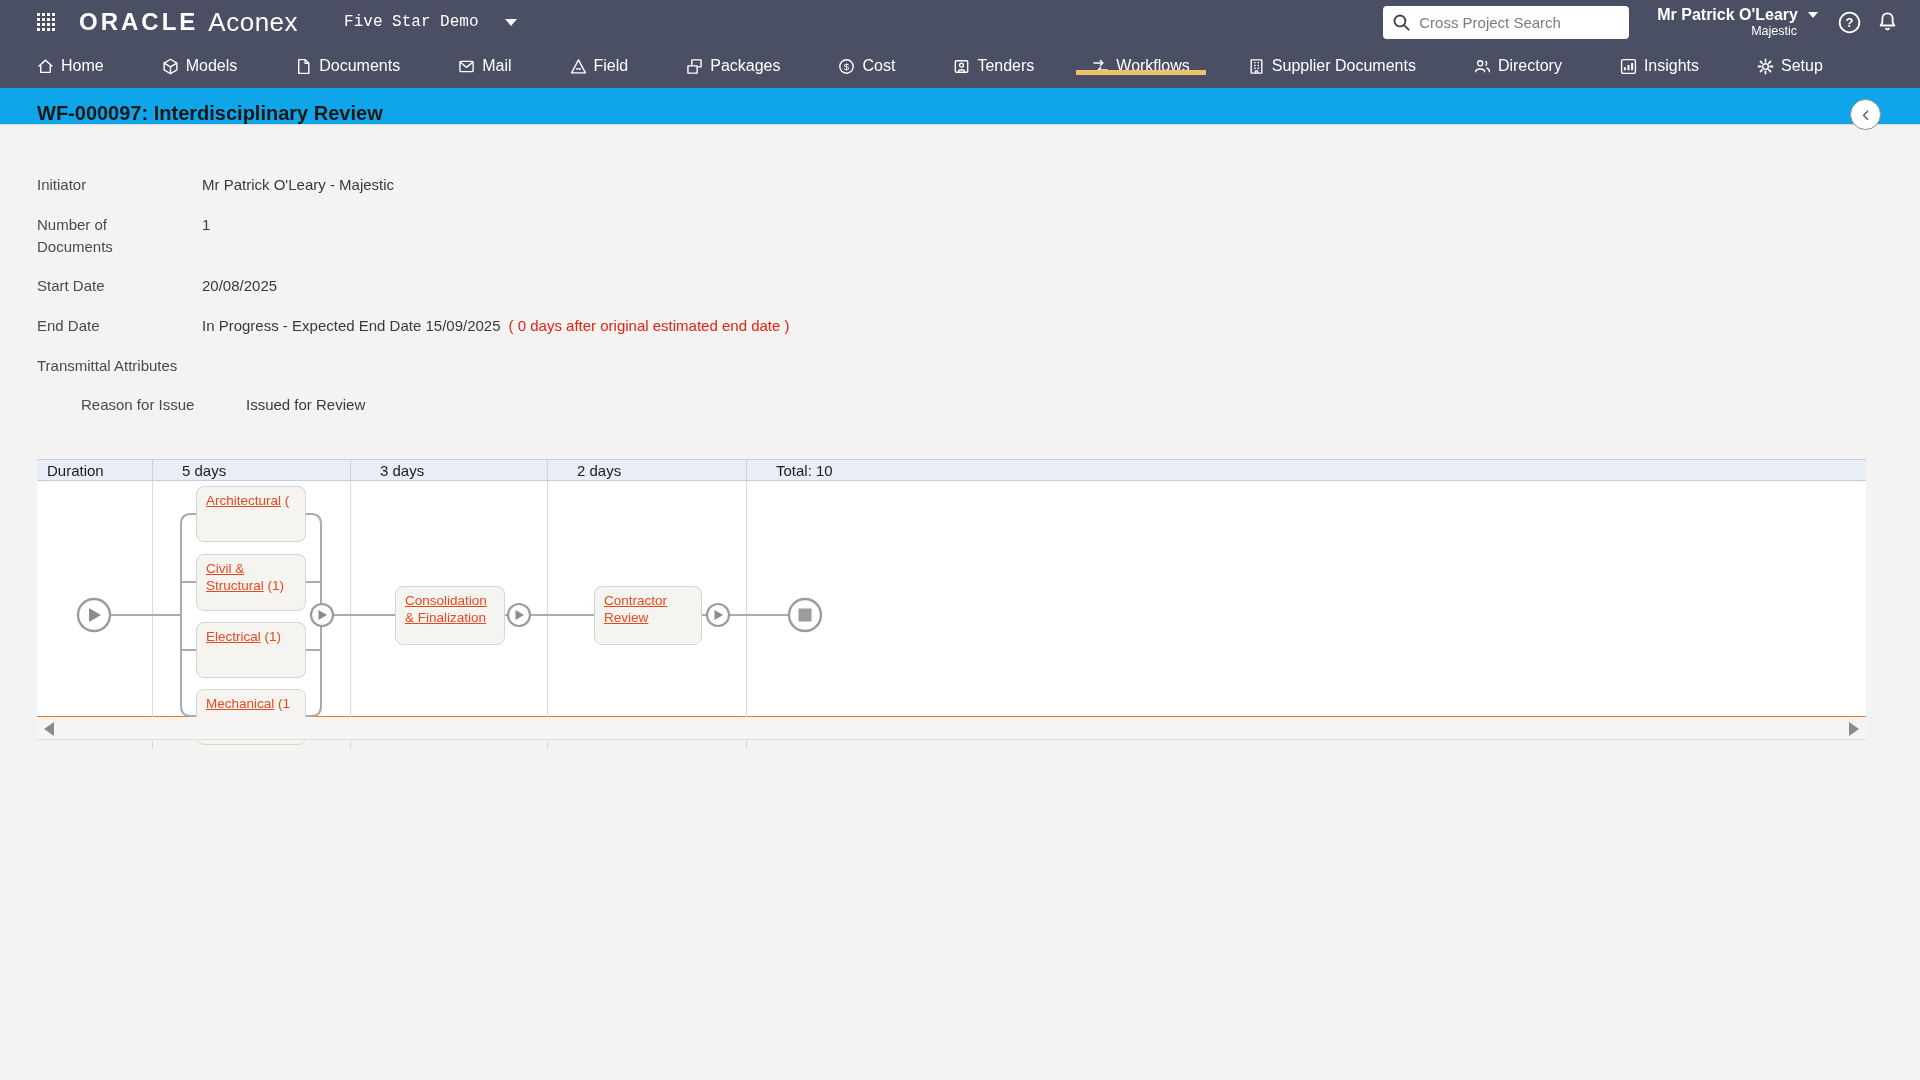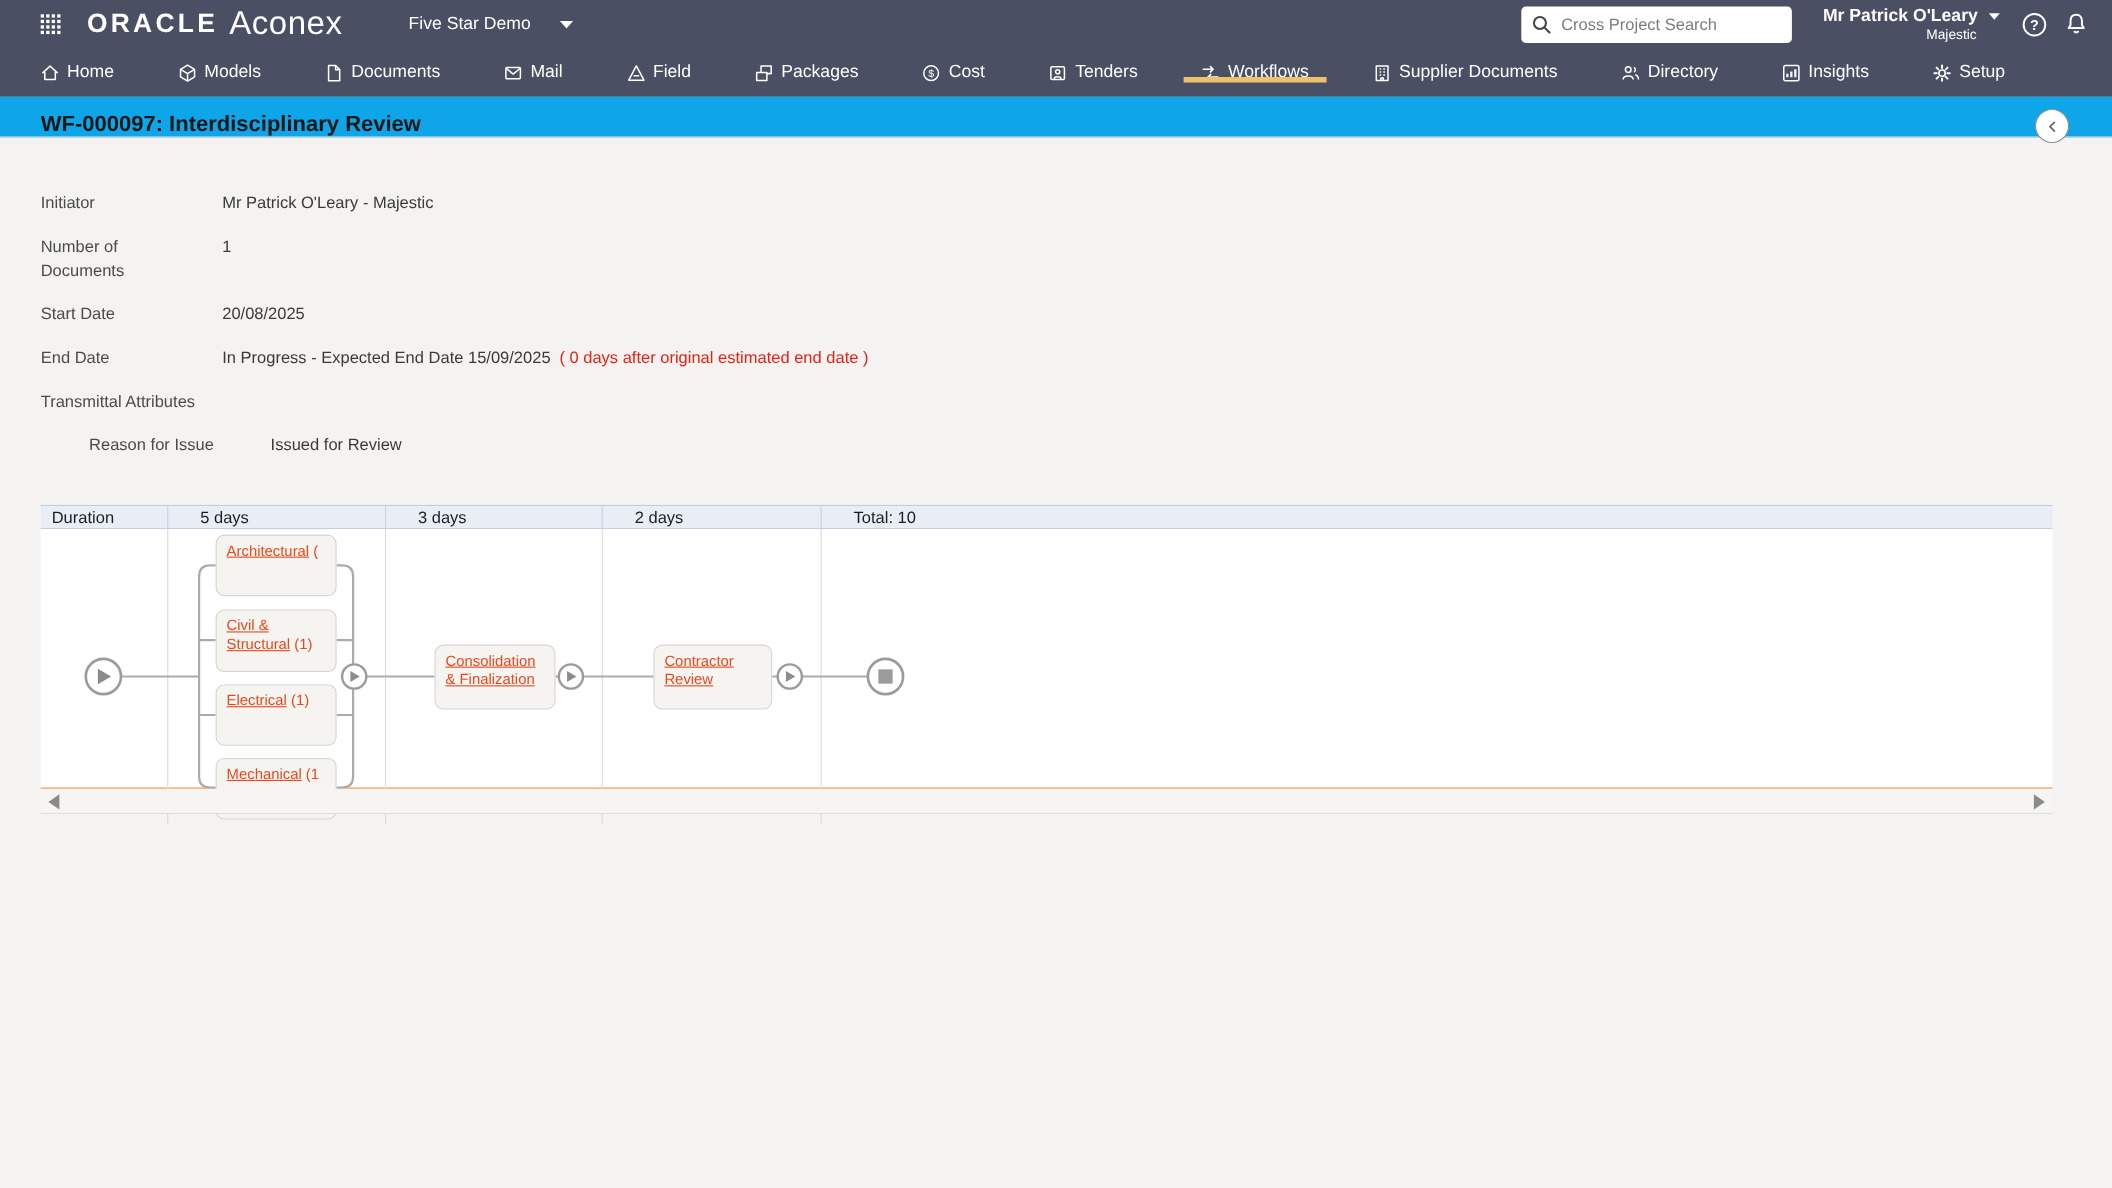--- a/index.html
+++ b/index.html
@@ -5,22 +5,22 @@
   * { margin:0; padding:0; box-sizing:border-box; }
   html,body { width:1920px; height:1080px; font-family:"Liberation Sans","DejaVu Sans",sans-serif; background:#f4f3f1; overflow:hidden; }
 
   
   .topbar { position:absolute; top:0; left:0; width:1920px; height:88px; background:#4a4f63; color:#fff; }
   .topbar-row1 { position:relative; height:44px; display:flex; align-items:center; padding:0 22px 0 37px; }
   .waffle { display:grid; grid-template-columns:repeat(4,3px); grid-template-rows:repeat(4,3px); gap:2px; cursor:pointer; margin-right:24px; }
   .waffle i { background:#fff; }
   .brand { display:flex; align-items:center; cursor:default; }
   .brand-oracle { font-size:24px; font-weight:bold; letter-spacing:3px; }
-  .brand-product { font-size:30px; font-weight:300; margin-left:10px; letter-spacing:0.5px; }
-  .project-sel { display:flex; align-items:center; margin-left:60px; cursor:pointer; }
+  .brand-product { font-size:26px; font-weight:300; margin-left:10px; letter-spacing:0.5px; }
+  .project-sel { display:flex; align-items:center; margin-left:46px; cursor:pointer;font-family:Liberation Mono, monospace; }
   .project-name { font-size:16px; }
   .caret { width:0; height:0; border-left:6px solid transparent; border-right:6px solid transparent; border-top:7px solid #fff; margin-left:26px; }
   .caret.small { border-left-width:5px; border-right-width:5px; border-top-width:6px; margin-left:10px; }
   .tr1-right { margin-left:auto; display:flex; align-items:center; }
   .searchbox { position:relative; width:246px; height:33px; }
   .searchbox input { width:100%; height:100%; border:none; border-radius:4px; padding:0 10px 0 36px; font-size:15px; color:#333; outline:none; font-family:inherit; }
   .searchbox input::placeholder { color:#7c7c7c; }
   .searchbox svg { position:absolute; left:9px; top:7px; }
   .userblock { display:flex; flex-direction:column; align-items:flex-end; margin-left:28px; cursor:pointer; line-height:1.15; }
   .userblock .u-row { display:flex; align-items:center; }

